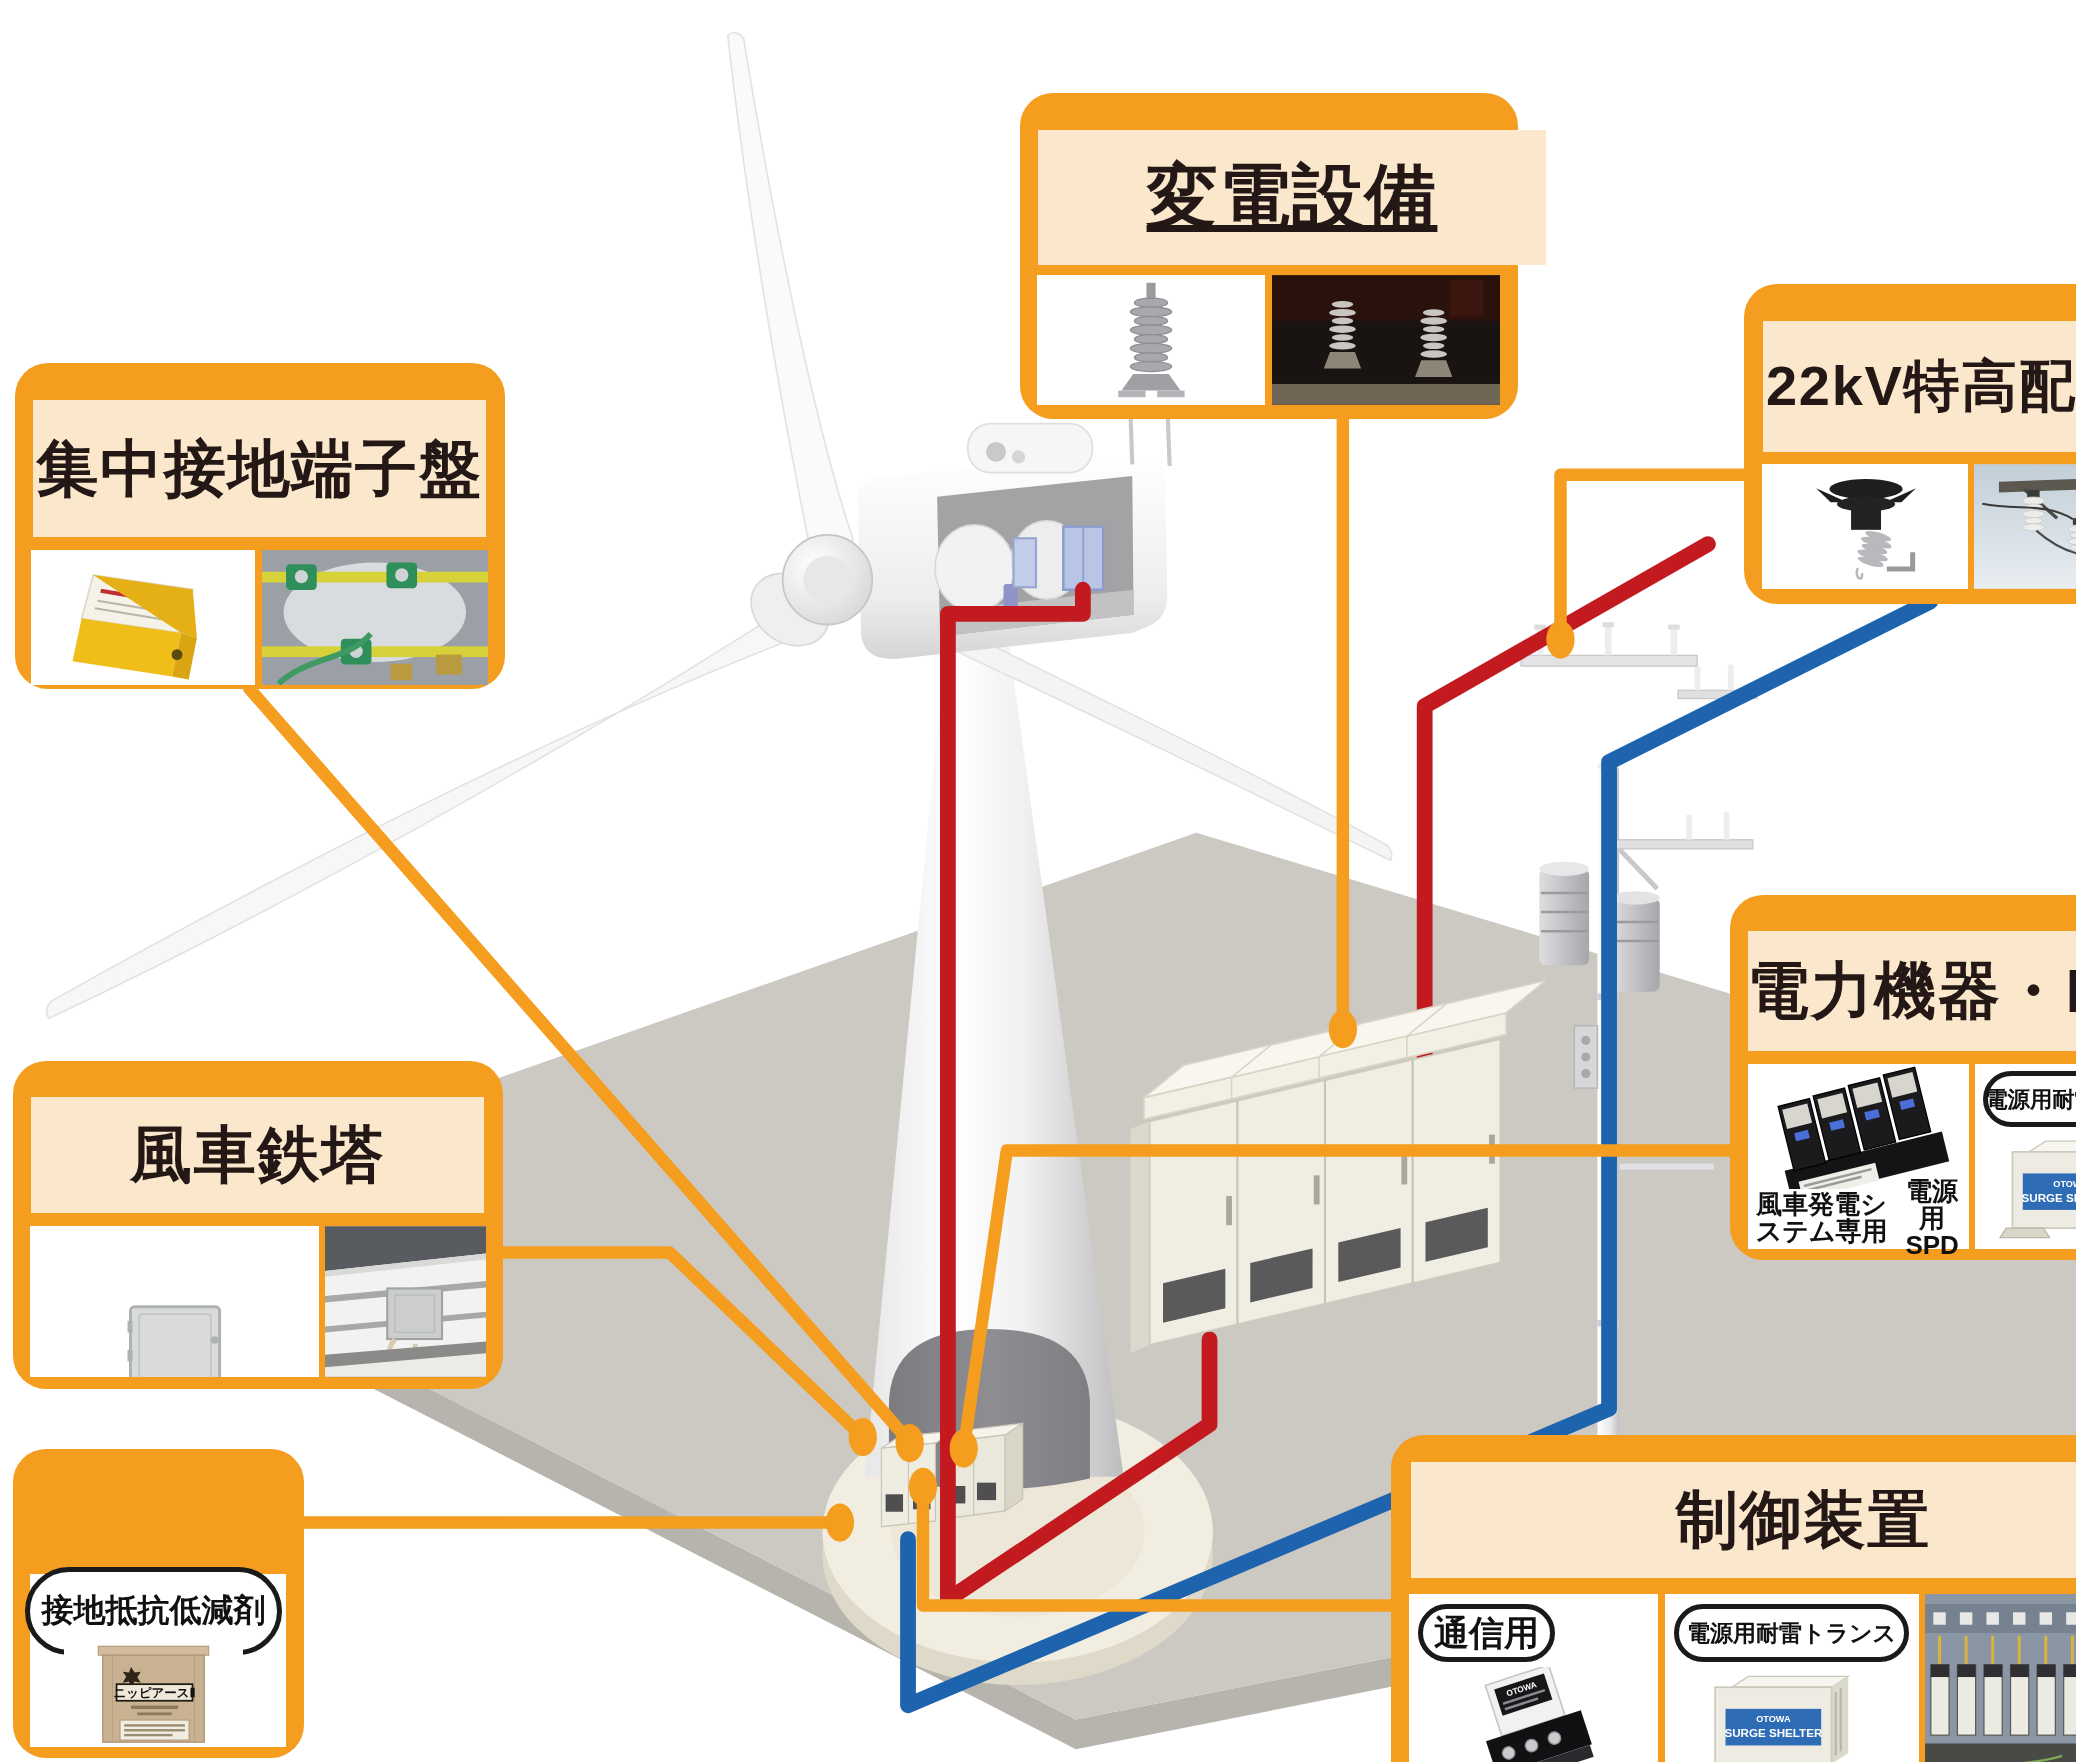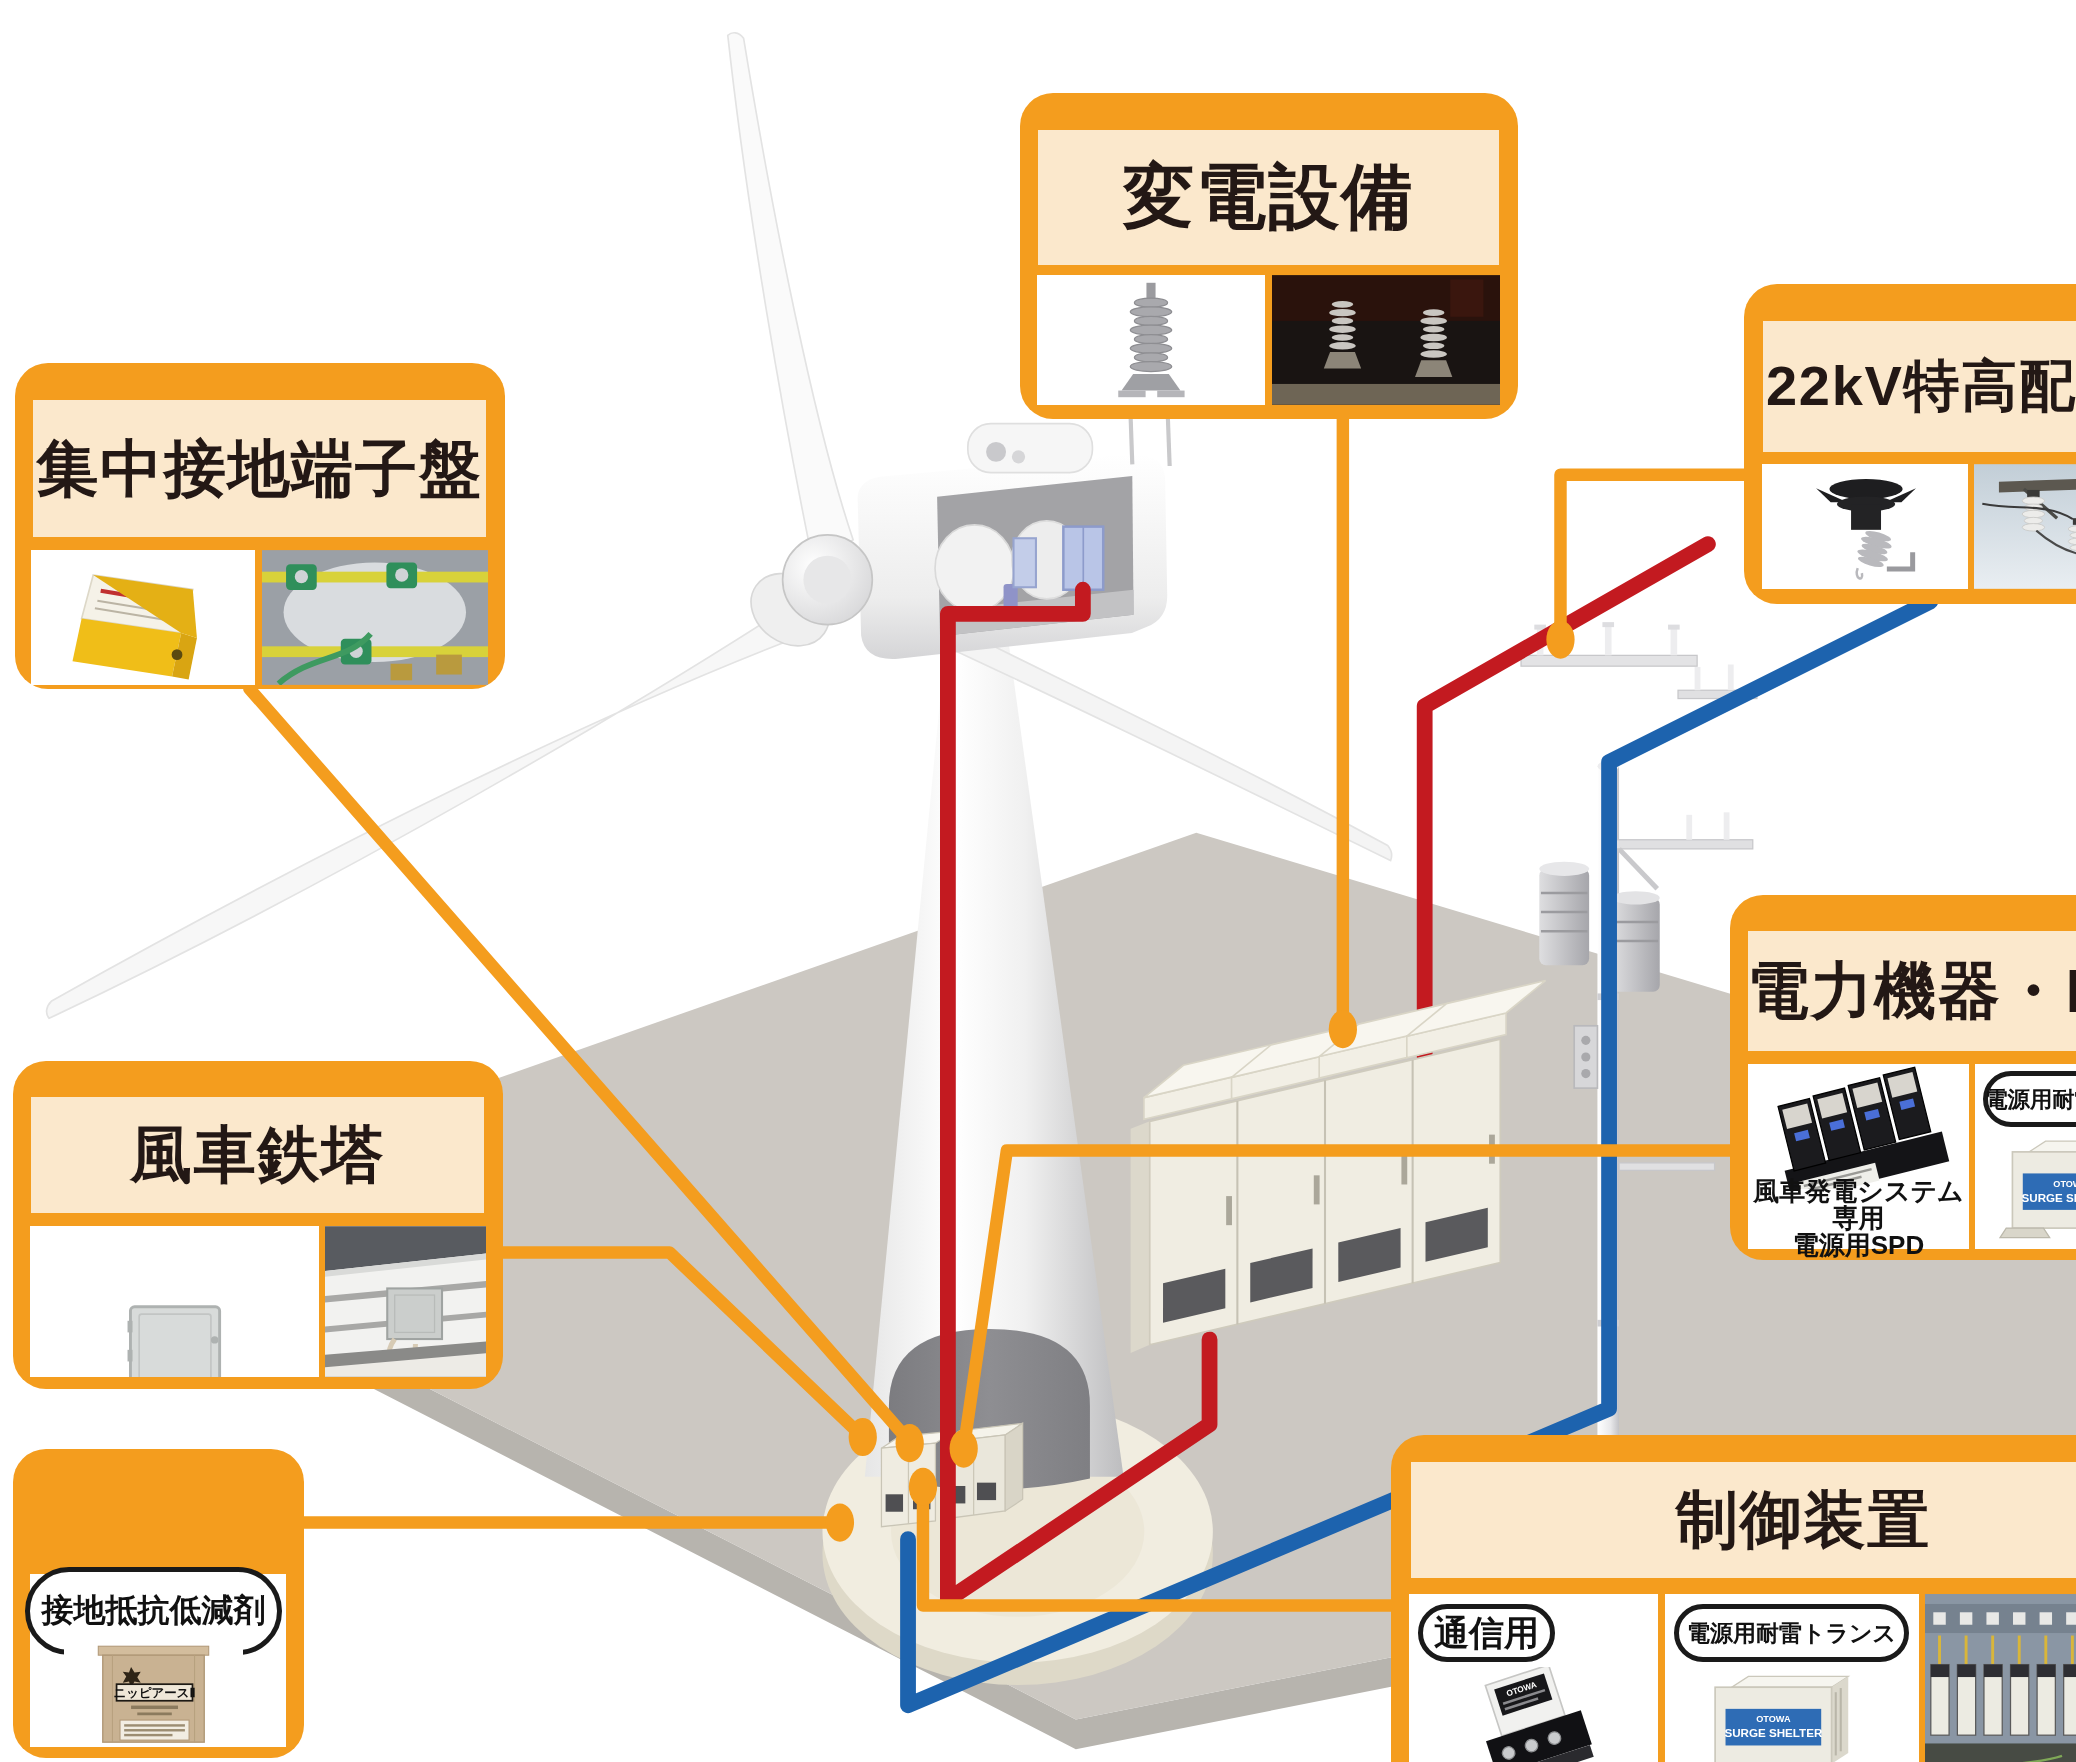--- a/index.html
+++ b/index.html
@@ -13,21 +13,21 @@
   .stage{position:relative;width:2216px;height:1763px;overflow:hidden;background:#fff;
          font-family:"Liberation Sans",sans-serif;color:var(--ink);}
   .stage > svg.scene{position:absolute;left:0;top:0;}
   .abs{position:absolute;box-sizing:border-box;}
   .frame{background:var(--orange);border-radius:33px;}
   .titlebar{background:var(--cream);display:flex;align-items:center;justify-content:center;
             font-weight:900;letter-spacing:1.7px;color:var(--ink);white-space:nowrap;}
   .panel{background:#fff;}
   .pill{background:#fff;border:5px solid #1A1A1A;border-radius:415px;display:flex;
         align-items:center;justify-content:center;font-weight:900;color:#111;white-space:nowrap;}
-  .caption{display:flex;flex-direction:column;align-items:center;justify-content:center;
+  .caption{display:flex;flex-direction:row;align-items:center;justify-content:center;
            font-weight:900;color:#111;text-align:center;}
   .ph{overflow:hidden;}
   .ph svg{display:block;}
 </style>
 </head>
 <body>
 
 <div class="stage">
 
   <svg class="scene" width="2216" height="1763" viewBox="0 0 5335 4245">
@@ -244,21 +244,21 @@
       <rect x="0" y="232" width="545" height="26" fill="#D8D23A"></rect>
       <rect x="190" y="214" width="74" height="62" rx="10" fill="#2F8F5B"></rect>
       <circle cx="227" cy="244" r="16" fill="#CFD3D6"></circle>
       <path d="M40,322 C120,252 205,268 262,202" stroke="#3E9A60" stroke-width="14" fill="none"></path>
       <rect x="420" y="252" width="62" height="48" fill="#B99A3E"></rect>
       <rect x="310" y="274" width="52" height="40" fill="#B99A3E"></rect>
     </svg>
   </div>
 
   <div class="abs frame" style="left:1020px;top:93px;width:498px;height:326px;"></div>
-  <div class="abs titlebar" style="left:1038px;top:130px;width:461px;height:135px;font-size:71px;">変電設備</div>
+  <div class="abs titlebar" style="left:1038px;top:130px;width:508px;height:135px;font-size:71px;text-decoration:underline;">変電設備</div>
   <div class="abs ph" style="left:1037px;top:275px;width:228px;height:130px;background:#fff;">
     <svg width="228" height="130" viewBox="0 0 550 312">
       <rect x="264" y="18" width="22" height="40" fill="#9B9B9F"></rect>
       <g fill="#A9A9AD" stroke="#8E8E92" stroke-width="3">
         <ellipse cx="275" cy="66" rx="40" ry="11"></ellipse>
           <ellipse cx="275" cy="88" rx="50" ry="12"></ellipse>
         <ellipse cx="275" cy="110" rx="40" ry="11"></ellipse>
           <ellipse cx="275" cy="132" rx="50" ry="12"></ellipse>
         <ellipse cx="275" cy="154" rx="40" ry="11"></ellipse>
           <ellipse cx="275" cy="176" rx="50" ry="12"></ellipse>

